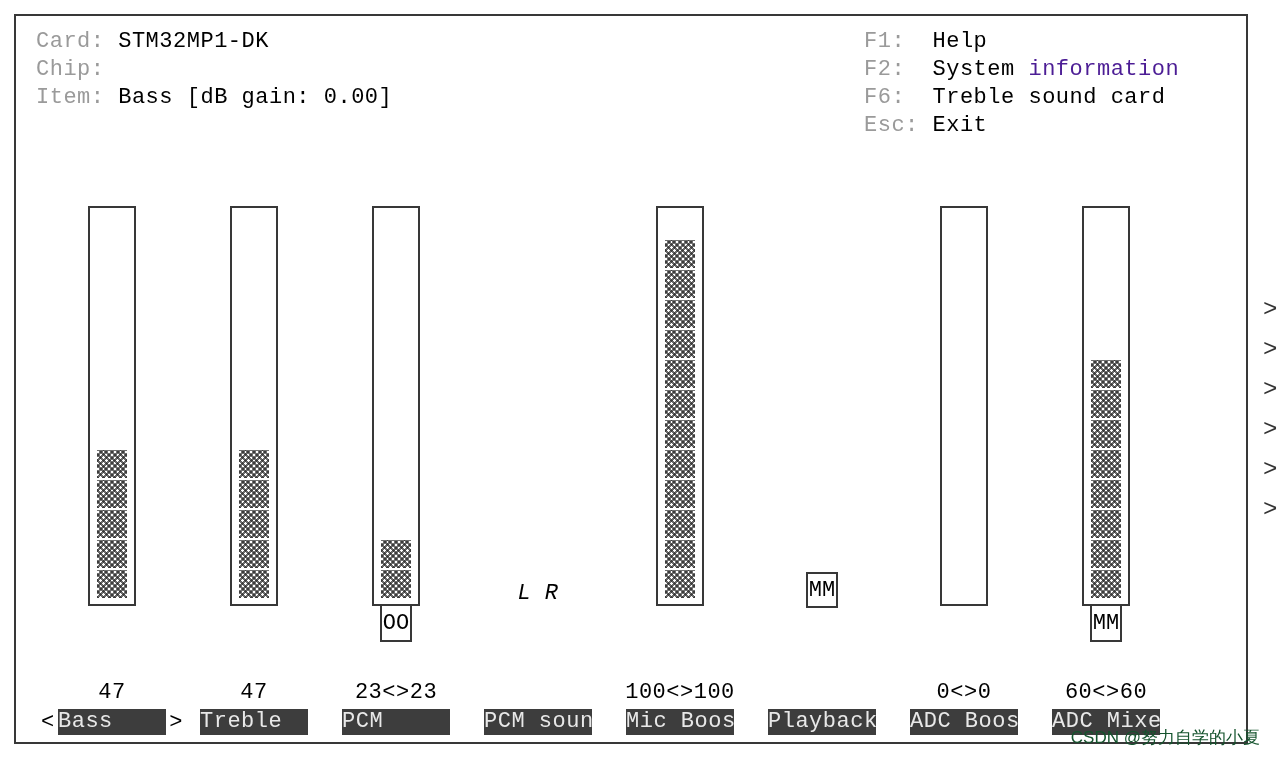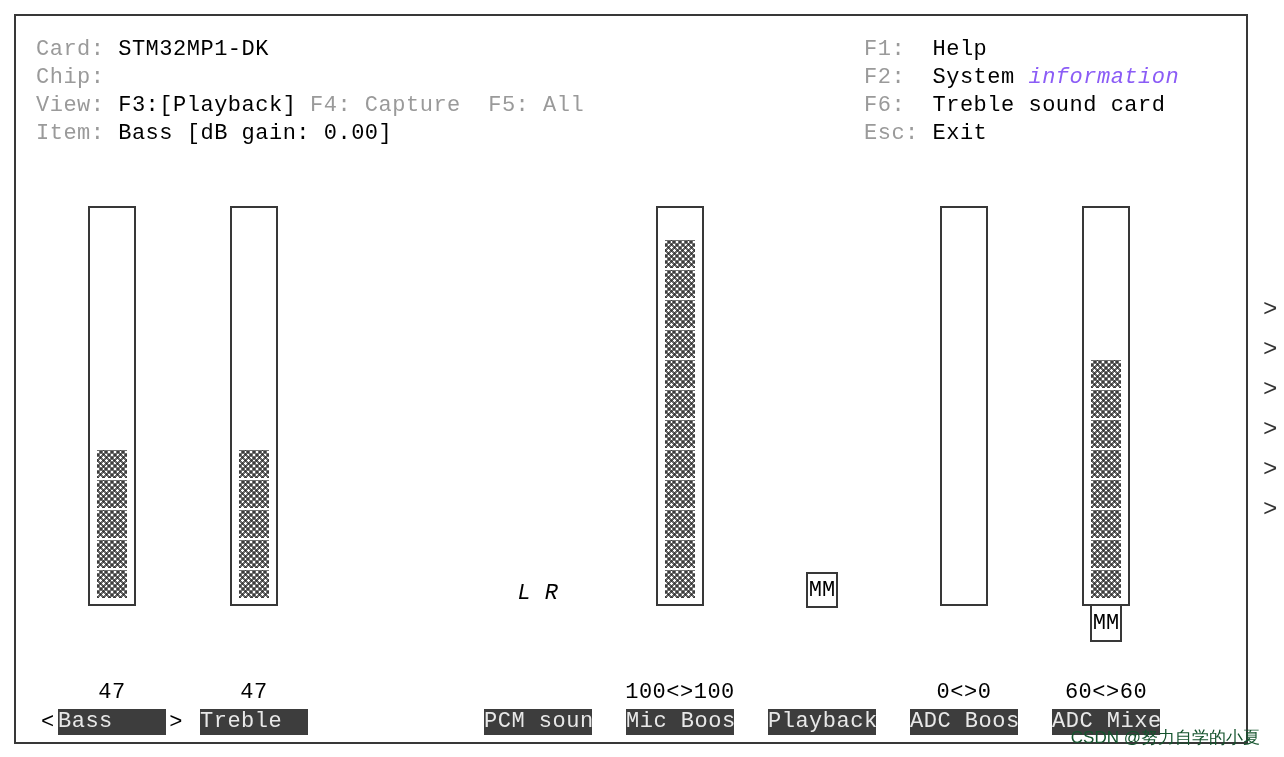--- a/index.html
+++ b/index.html
@@ -30,28 +30,27 @@
       padding: 0 10px;
       font-weight: 400;
     }
     .header {
       position: absolute;
       top: 12px;
       left: 0;
       width: 100%;
       display: flex;
       flex-direction: row;
-      margin-top: 8px;
     }
     .header-left { padding-left: 20px; }
     .header-right { position: absolute; left: 848px; }
     .hrow { line-height: 28px; white-space: nowrap; }
     .label { color: #9a9a9a; }
     .dim { color: #9a9a9a; }
-    .info-teal { color: #8b5cf6; font-style: italic; }
+    .info-teal { color: #4c1d95; }
     
     .mixer-area {
       position: absolute;
       top: 190px;
       left: 0;
       width: 100%;
       height: 530px;
     }
     .channel {
       position: absolute;
@@ -156,26 +155,20 @@
     <div class="header-left">
       <div class="hrow">
         <span class="label">Card:</span>
         <span>STM32MP1-DK</span>
       </div>
       <div class="hrow">
         <span class="label">Chip:</span>
         <span></span>
       </div>
       <div class="hrow">
-        <span class="label">View:</span>
-        <span>F3:[Playback]</span>
-        <span class="dim">F4: Capture</span>&nbsp;
-        <span class="dim">F5: All</span>
-      </div>
-      <div class="hrow">
         <span class="label">Item:</span>
         <span>Bass [dB gain: 0.00]</span>
       </div>
     </div>
     <div class="header-right">
       <div class="hrow">
         <span class="label">F1:</span>&nbsp;&nbsp;<span>Help</span>
       </div>
       <div class="hrow">
         <span class="label">F2:</span>&nbsp;&nbsp;<span>System </span><span class="info-teal">information</span>
@@ -207,20 +200,29 @@
         <div class="bar-outer">
           <div class="seg"></div>
           <div class="seg"></div>
           <div class="seg"></div>
           <div class="seg"></div>
           <div class="seg"></div>
         </div>
         <div class="val-label">47</div>
         <div class="name-label">Treble</div>
       </div>
+      <div class="channel" style="left: 315px; top: 0px;">
+        <div class="bar-outer">
+          <div class="seg"></div>
+          <div class="seg"></div>
+        </div>
+        <div class="mutebox">OO</div>
+        <div class="val-label">23&lt;&gt;23</div>
+        <div class="name-label">PCM</div>
+      </div>
       <div class="channel" style="left: 457px; top: 0px;">
         <div class="lr-label">L R</div>
         <div class="val-label"></div>
         <div class="name-label">PCM sound</div>
       </div>
       <div class="channel" style="left: 599px; top: 0px;">
         <div class="bar-outer">
           <div class="seg"></div>
           <div class="seg"></div>
           <div class="seg"></div>

